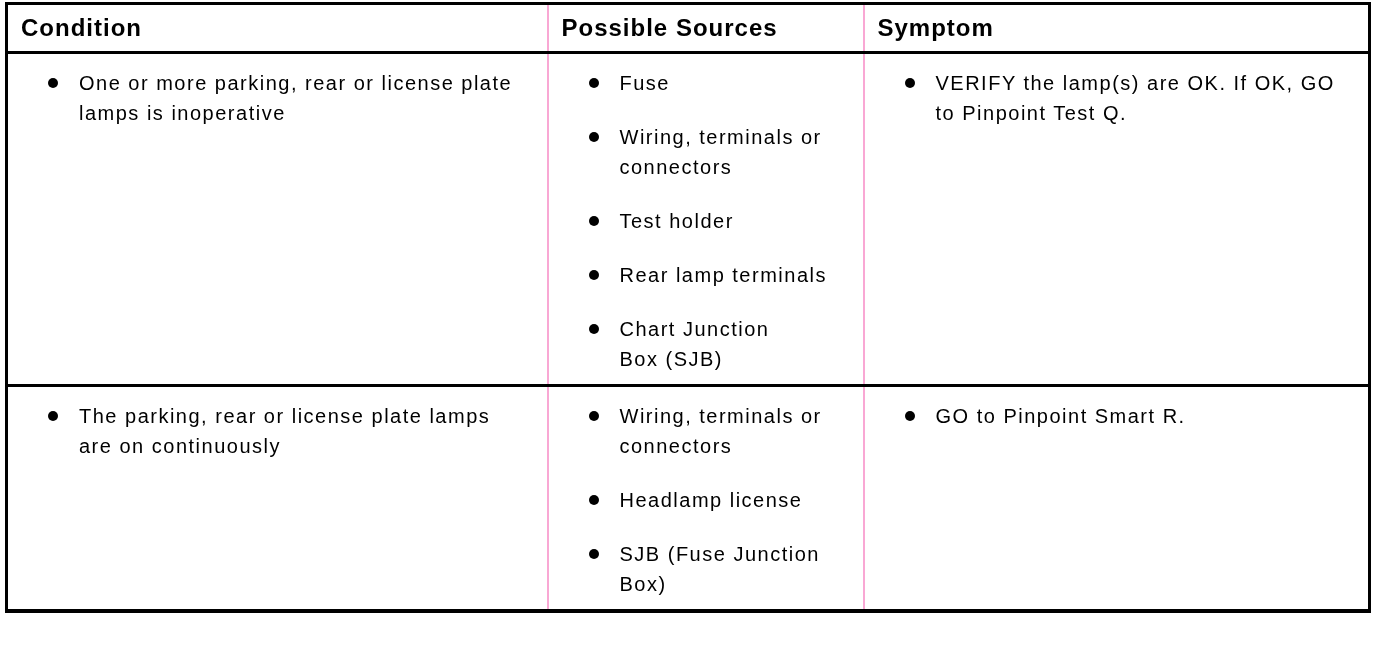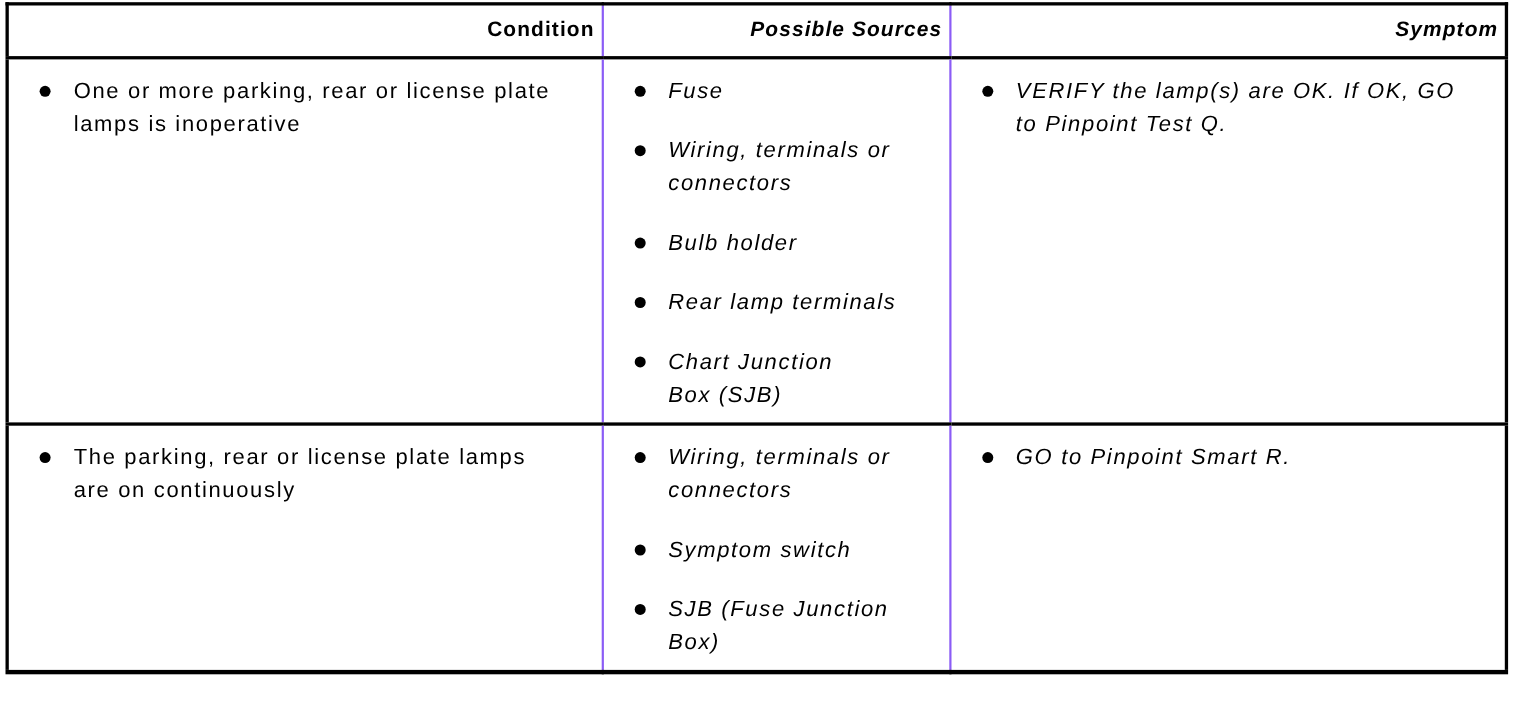--- a/index.html
+++ b/index.html
@@ -33,47 +33,46 @@
     table-layout: fixed;
   }
   table.symptom-table {
     border: 3px solid #000;
     border-bottom-width: 4px;
   }
   col.c1 { width: 541px; }
   col.c2 { width: 316px; }
   col.c3 { width: 506px; }
   th {
-    text-align: right;
+    text-align: left;
     font-weight: 700;
-    font-size: 19px;
+    font-size: 24px;
     line-height: 26px;
     letter-spacing: 1px;
     padding: 10px 6px 10px 13px;
     border-bottom: 3px solid #000;
   }
   th + th, td + td {
-    border-left: 2px solid #8b5cf6;
-    font-style: italic;
+    border-left: 2px solid #f9a8d4;
   }
   tbody tr + tr td {
     border-top: 3px solid #000;
   }
   td {
     vertical-align: top;
     padding: 14px 8px 10px 0;
   }
   ul.cell-list {
     list-style: none;
   }
   ul.cell-list li {
     display: flex;
     align-items: flex-start;
     gap: 21px;
-    padding-left: 28px;
+    padding-left: 40px;
     margin-bottom: 24px;
   }
   ul.cell-list li:last-child { margin-bottom: 0; }
   .bullet {
     width: 10px;
     height: 10px;
     border-radius: 50%;
     background: #000;
     flex-shrink: 0;
     margin-top: 10px;
@@ -121,21 +120,21 @@
               <span class="bullet"></span>
               <span class="item-text">Fuse</span>
             </li>
             <li>
               <span class="bullet"></span>
               <span class="item-text">Wiring, terminals or
 connectors</span>
             </li>
             <li>
               <span class="bullet"></span>
-              <span class="item-text">Bulb holder</span>
+              <span class="item-text">Test holder</span>
             </li>
             <li>
               <span class="bullet"></span>
               <span class="item-text">Rear lamp terminals</span>
             </li>
             <li>
               <span class="bullet"></span>
               <span class="item-text">Chart Junction
 Box (SJB)</span>
             </li>
@@ -163,21 +162,21 @@
         </td>
         <td>
           <ul class="cell-list">
             <li>
               <span class="bullet"></span>
               <span class="item-text">Wiring, terminals or
 connectors</span>
             </li>
             <li>
               <span class="bullet"></span>
-              <span class="item-text">Symptom switch</span>
+              <span class="item-text">Headlamp license</span>
             </li>
             <li>
               <span class="bullet"></span>
               <span class="item-text">SJB (Fuse Junction
 Box)</span>
             </li>
           </ul>
         </td>
         <td>
           <ul class="cell-list">

